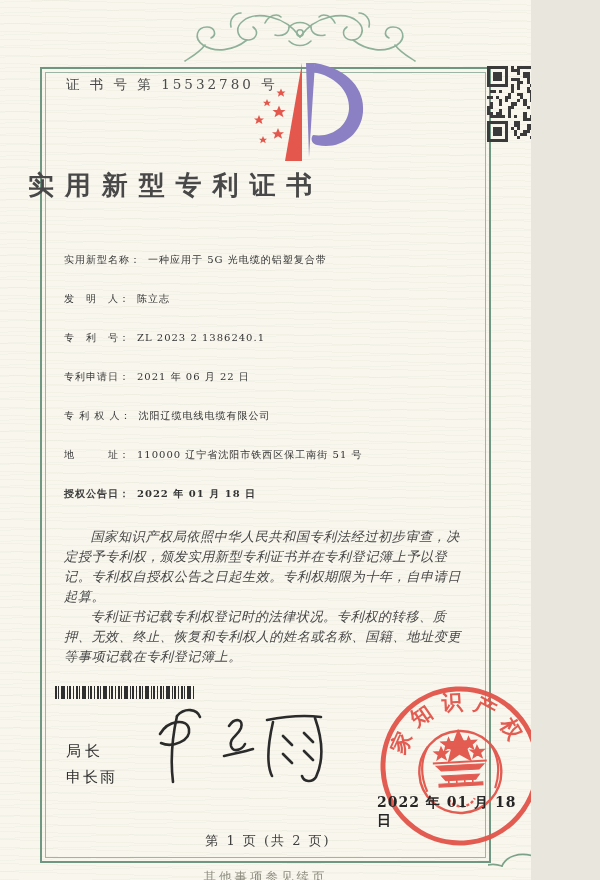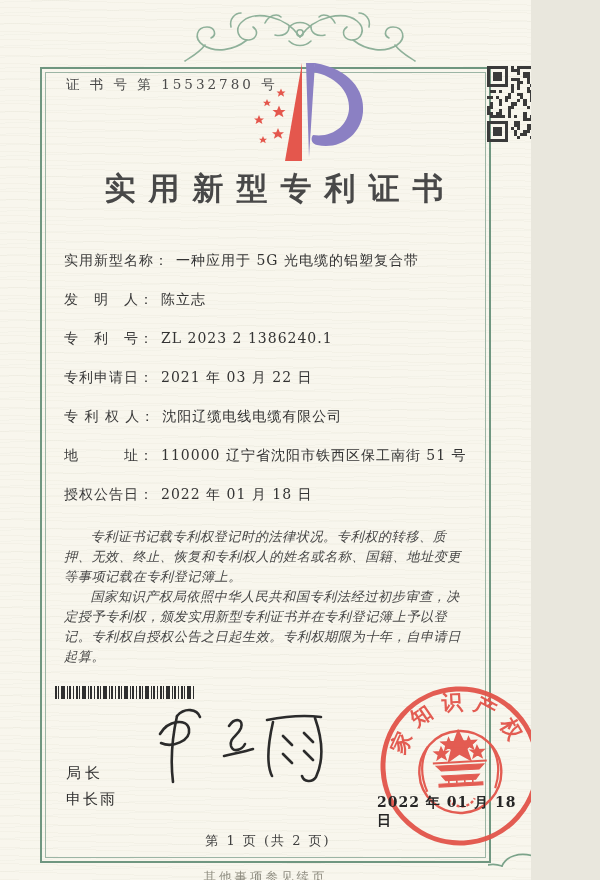--- a/index.html
+++ b/index.html
@@ -15,37 +15,37 @@
   }
   
   .frame-outer { position:absolute; left:40px; top:67px; right:40px; bottom:17px;
     border:2px solid #6f9680; }
   .frame-inner { position:absolute; left:45px; top:72px; right:45px; bottom:22px;
     border:1px solid #9cb5a5; }
   .cert-no { position:absolute; left:66px; top:76px; font-size:13.5px; letter-spacing:3px; color:#4a4a4a; }
   .logo-box { position:absolute; left:233px; top:60px; width:142px; height:106px; }
   .qr-box { position:absolute; left:487px; top:66px; width:76px; height:76px; }
   .qr-box svg { width:100%; height:100%; }
-  .doc-title { position:absolute; left:17px; right:0; top:168px; text-align:center;
-    font-size:31px; font-weight:600; letter-spacing:0.42em; text-indent:0.42em; color:#484848; }
-  .fields { position:absolute; left:64px; right:56px; top:250px; font-size:14px; }
+  .doc-title { position:absolute; left:17px; right:0; top:168px; 
+    font-size:26px; font-weight:600; letter-spacing:0.42em; text-indent:0.42em; color:#484848; }
+  .fields { position:absolute; left:64px; right:56px; top:250px; font-size:10px; }
   .field-row { margin-bottom:19px; line-height:20px; letter-spacing:1px; }
   .field-row .lbl { color:#3b3b3b; }
   .field-row .val { margin-left:7px; color:#333; }
-  .grant-row { display:flex; justify-content:space-between; margin-bottom:15px; }
+  .grant-row { display:flex; justify-content:space-between; margin-bottom:15px;font-weight:bold; }
   .paragraphs { position:absolute; left:64px; right:60px; top:527px;
     font-size:13.2px; line-height:20px; font-style:italic; color:#474747; letter-spacing:0.5px; }
   .paragraphs p { text-indent:2em; }
   .barcode { position:absolute; left:55px; top:686px; width:140px; height:13px;
     background-image:
       repeating-linear-gradient(90deg,#2f2f2f 0 1px,transparent 1px 3px),
       repeating-linear-gradient(90deg,#2f2f2f 0 2px,transparent 2px 7px),
       repeating-linear-gradient(90deg,transparent 0 9px,#f8f6ed 9px 11px);
   }
-  .signatory { position:absolute; left:66px; top:738px; font-size:15px; line-height:26px; color:#2f2f2f;margin-top:22px; }
+  .signatory { position:absolute; left:66px; top:738px; font-size:15px; line-height:26px; color:#2f2f2f; }
   .signatory .t { letter-spacing:4px; }
   .signatory .n { letter-spacing:2px; }
   .signature-box { position:absolute; left:145px; top:702px; width:195px; height:92px; }
   .seal-box { position:absolute; left:374px; top:680px; width:172px; height:172px; opacity:0.95; }
   .seal-date { position:absolute; left:377px; top:794px; font-size:14px; font-weight:600;
     letter-spacing:1px; color:#262626; }
   .page-footer { position:absolute; left:5px; right:0; top:832px; text-align:center;
     font-size:13px; letter-spacing:2px; color:#3f3f3f; }
   .cutoff-note { position:absolute; left:0; right:0; top:869px; text-align:center;
     font-size:12.5px; letter-spacing:3px; color:#8d8b7f; }
@@ -322,38 +322,38 @@
     <div class="field-row">
       <span class="lbl">实用新型名称：</span><span class="val">一种应用于 5G 光电缆的铝塑复合带</span>
     </div>
     <div class="field-row">
       <span class="lbl">发　明　人：</span><span class="val">陈立志</span>
     </div>
     <div class="field-row">
       <span class="lbl">专　利　号：</span><span class="val">ZL 2023 2 1386240.1</span>
     </div>
     <div class="field-row">
-      <span class="lbl">专利申请日：</span><span class="val">2021 年 03 月 22 日</span>
+      <span class="lbl">专利申请日：</span><span class="val">2021 年 06 月 22 日</span>
     </div>
     <div class="field-row">
       <span class="lbl">专 利 权 人：</span><span class="val">沈阳辽缆电线电缆有限公司</span>
     </div>
     <div class="field-row">
       <span class="lbl">地　　　址：</span><span class="val">110000 辽宁省沈阳市铁西区保工南街 51 号</span>
     </div>
     <div class="field-row grant-row">
       <span>
         <span class="lbl">授权公告日：</span><span class="val">2022 年 01 月 18 日</span>
       </span>
     </div>
   </div>
 
   <div class="paragraphs">
+    <p>国家知识产权局依照中华人民共和国专利法经过初步审查，决定授予专利权，颁发实用新型专利证书并在专利登记簿上予以登记。专利权自授权公告之日起生效。专利权期限为十年，自申请日起算。</p>
     <p>专利证书记载专利权登记时的法律状况。专利权的转移、质押、无效、终止、恢复和专利权人的姓名或名称、国籍、地址变更等事项记载在专利登记簿上。</p>
-    <p>国家知识产权局依照中华人民共和国专利法经过初步审查，决定授予专利权，颁发实用新型专利证书并在专利登记簿上予以登记。专利权自授权公告之日起生效。专利权期限为十年，自申请日起算。</p>
   </div>
 
   <div class="barcode"></div>
 
   <div class="signatory">
     <div class="t">局长</div>
     <div class="n">申长雨</div>
   </div>
 
   <div class="signature-box">

